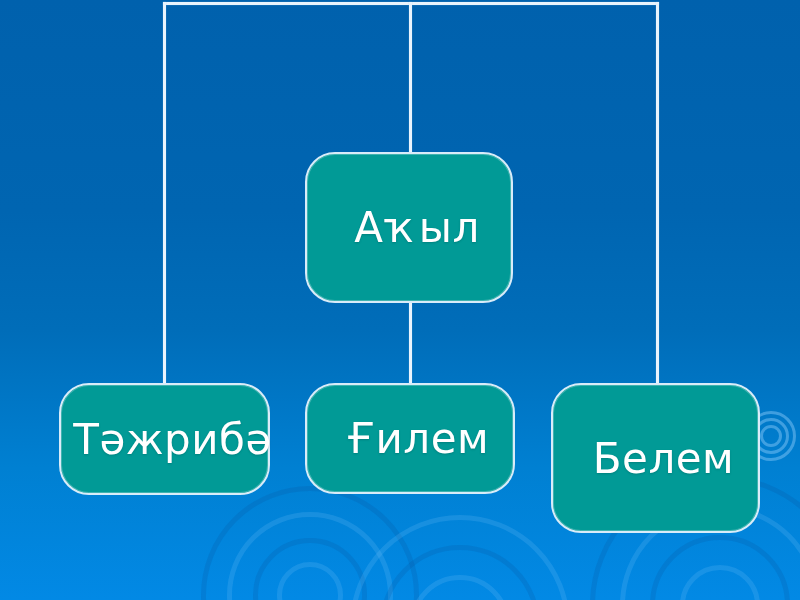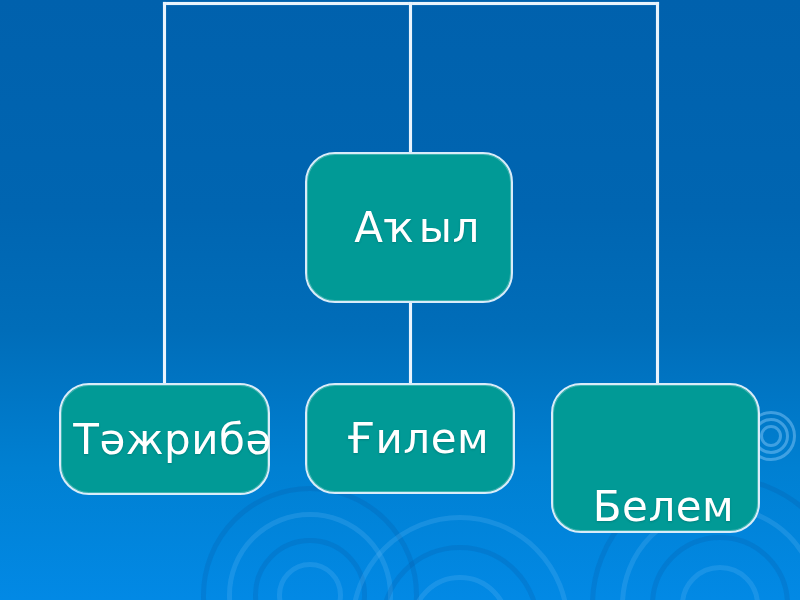--- a/index.html
+++ b/index.html
@@ -50,21 +50,21 @@
     color: #ffffff;
     font-size: 42px;
     letter-spacing: 0.5px;
     text-shadow: 0 1px 2px rgba(0,60,60,0.25);
     white-space: nowrap;
   }
 
   .node-top    { left: 305px; top: 152px; width: 208px; height: 151px; }
   .node-left   { left:  59px; top: 383px; width: 211px; height: 112px; }
   .node-mid    { left: 305px; top: 383px; width: 210px; height: 111px; }
-  .node-right  { left: 551px; top: 383px; width: 209px; height: 150px; align-items: flex-end; }
+  .node-right  { left: 551px; top: 383px; width: 209px; height: 150px; }
 
   .line-h-top        { left: 163px; top: 2px;   width: 496px; height: 3px; }
   .line-v-left       { left: 163px; top: 2px;   width: 3px;   height: 381px; }
   .line-v-mid-upper  { left: 409px; top: 2px;   width: 3px;   height: 151px; }
   .line-v-mid-lower  { left: 409px; top: 302px; width: 3px;   height: 82px; }
   .line-v-right      { left: 656px; top: 2px;   width: 3px;   height: 381px; }
 </style>
 </head>
 <body>
 

